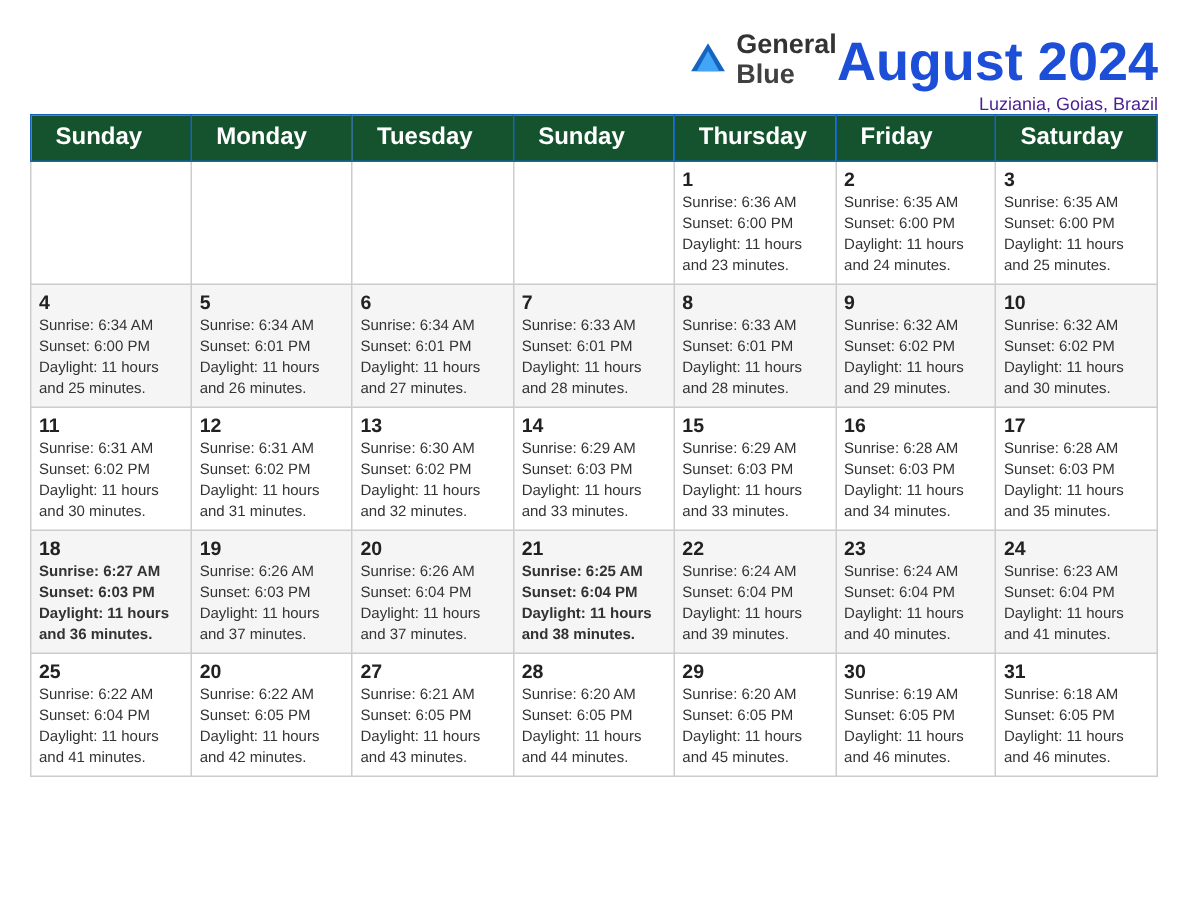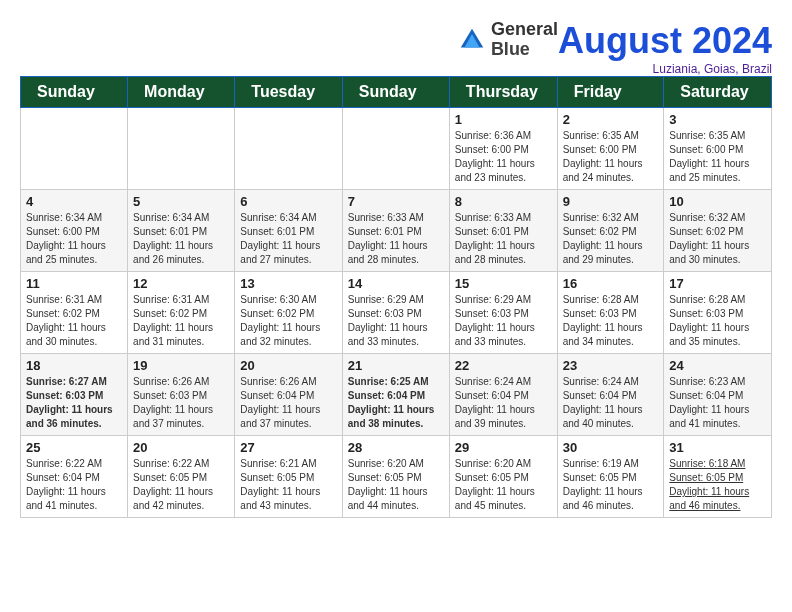--- a/index.html
+++ b/index.html
@@ -332,20 +332,20 @@
         </td>
         <td>
           <div class="day-num">30</div>
           <div class="day-info" style="white-space: pre-line;">Sunrise: 6:19 AM
 Sunset: 6:05 PM
 Daylight: 11 hours
 and 46 minutes.</div>
         </td>
         <td>
           <div class="day-num">31</div>
-          <div class="day-info" style="white-space: pre-line; text-decoration: underline;">Sunrise: 6:18 AM
+          <div class="day-info" style="white-space: pre-line;">Sunrise: 6:18 AM
 Sunset: 6:05 PM
 Daylight: 11 hours
 and 46 minutes.</div>
         </td>
       </tr>
     </tbody>
 </table>
 
 </body></html>

